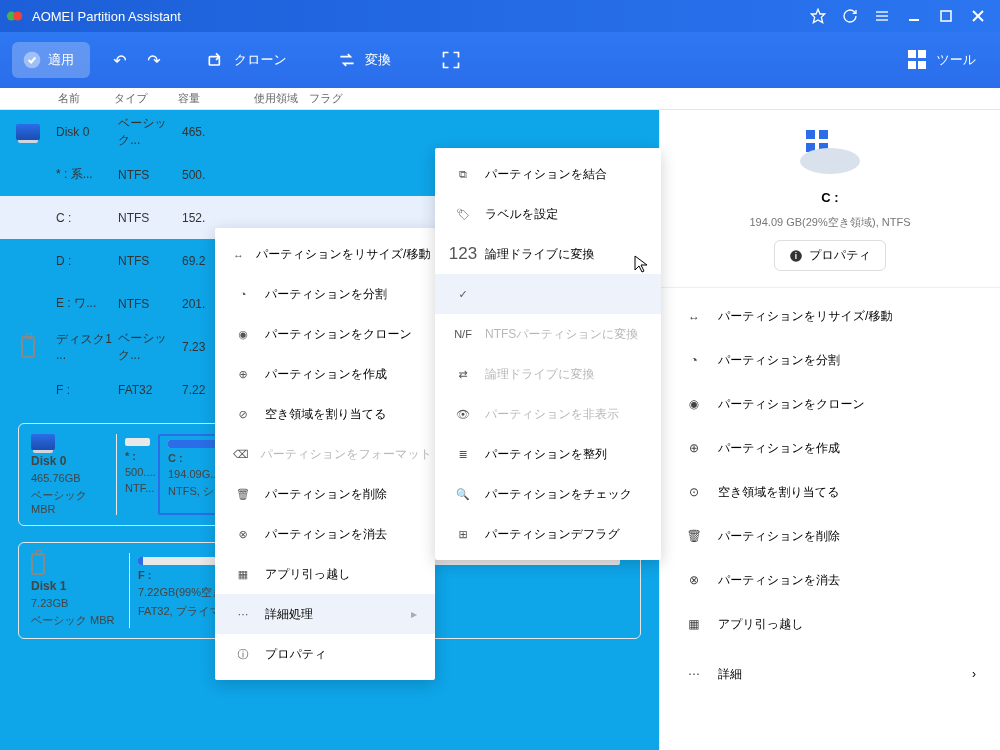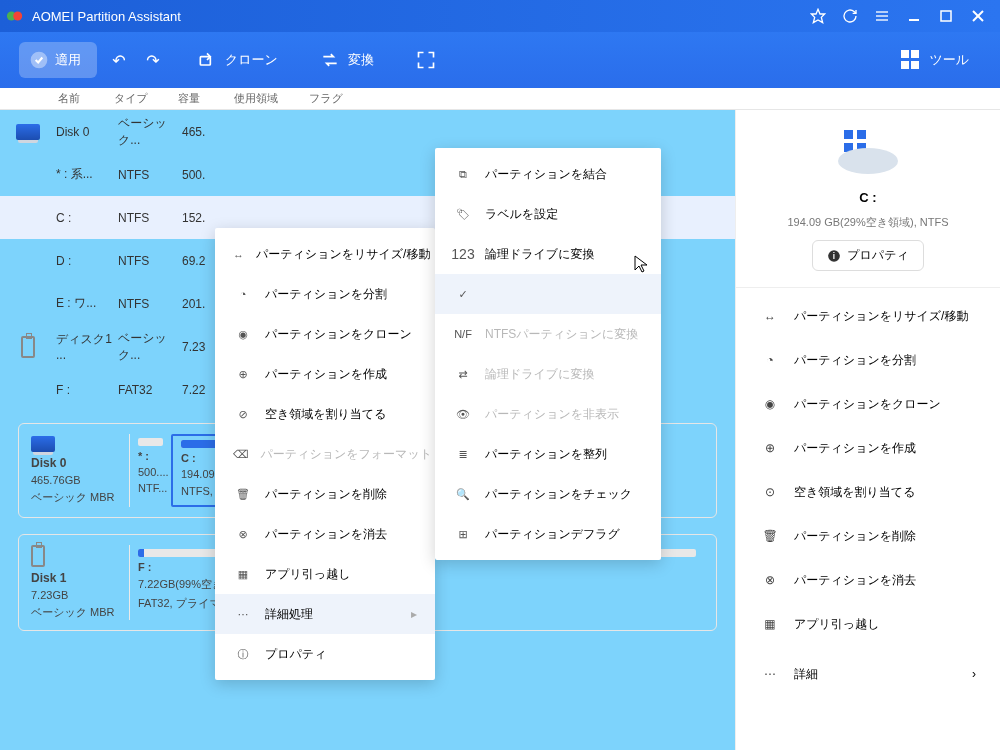--- a/index.html
+++ b/index.html
@@ -1,30 +1,30 @@
 <!DOCTYPE html>
 <html><head>
 <meta charset="utf-8">
 <style>
 * { box-sizing: border-box; margin: 0; padding: 0; font-family: "Segoe UI", "Yu Gothic UI", sans-serif; }
 body { width: 1000px; height: 750px; overflow: hidden; background: #f5f5f5; position: relative; }
 .titlebar { height: 32px; background: linear-gradient(to right, #1c5fd8, #2b75f0); color: #fff; display: flex; align-items: center; padding: 0 6px; font-size: 13px; }
 .titlebar .logo { width: 18px; height: 18px; margin-right: 8px; display:flex;align-items:center;justify-content:center;}
 .titlebar .spacer { flex: 1; }
 .titlebar .tbtn { width: 32px; height: 32px; display: flex; align-items: center; justify-content: center; cursor: pointer; }
-.toolbar { height: 56px; background: linear-gradient(to bottom, #2e78f2, #2a6deb); display: flex; align-items: center; padding: 0 19px; color: #fff; font-size: 13px; }
+.toolbar { height: 56px; background: linear-gradient(to bottom, #2e78f2, #2a6deb); display: flex; align-items: center; padding: 0 12px; gap: 8px; color: #fff; font-size: 13px; }
 .apply-btn { background: rgba(255,255,255,0.25); border-radius: 6px; height: 36px; display: flex; align-items: center; padding: 0 16px 0 10px; gap: 6px; }
 .undo-redo { display: flex; gap: 6px; margin-left: 8px; }
 .undo-redo span { width: 28px; height: 28px; display: flex; align-items: center; justify-content: center; font-size:16px;}
 .tool-item { display: flex; align-items: center; gap: 8px; height: 36px; padding: 0 12px; margin-left: 18px; }
 .tool-item svg, .tool-item .ico { width: 20px; height: 20px; }
 .cols-head { height: 22px; background: #fff; border-bottom: 1px solid #e6e6e6; display: flex; font-size: 11px; color: #666; align-items: center; padding-left: 24px; }
 .cols-head div { text-align:center;}
 .main { display: flex; height: calc(750px - 32px - 56px - 22px); }
-.left { width: 736px; background: #7dd3fc; border-right: 1px solid #eee; position: relative; display:flex;flex-direction:column;}
+.left { width: 660px; background: #0ea5e9; border-right: 1px solid #eee; position: relative; display:flex;flex-direction:column;}
 .right { flex: 1; background: #fff; display: flex; flex-direction: column; align-items: center; }
 .table { flex: 0 0 auto; }
 .row { display: flex; align-items: center; height: 43px; font-size: 12px; color:#333;}
 .row.sel { background: #e8f0fe; }
 .row .c-icon { width: 56px; display: flex; justify-content: center; }
 .row .c-name { width: 62px; }
 .row .c-type { width: 64px; }
 .row .c-cap { width: 56px; }
 .disk-cards { padding: 12px 18px; display:flex;flex-direction:column;gap:16px;}
 .card { border: 1px solid #e6e6e6; border-radius: 6px; padding: 10px 12px; display: flex; gap: 10px; font-size: 11px; color:#444;}
@@ -145,21 +145,21 @@
         <span style="background:#fff;width:8px;height:8px"></span>
       </span>
     <span>ツール</span>
   </div>
 </div>
 
 <div class="cols-head">
   <div style="width:90px">名前</div>
   <div style="width:64px;text-align:left">タイプ</div>
   <div style="width:56px;text-align:left">容量</div>
-  <div style="width:64px;text-align:left">使用領域</div>
+  <div style="width:64px;text-align:right">使用領域</div>
   <div style="width:56px;text-align:center">フラグ</div>
 </div>
 
 <div class="main">
 
   <div class="left">
     <div class="table" id="tbl">
         <div class="row">
           <span class="c-icon">
             <div class="disk-icon"></div>
@@ -318,21 +318,21 @@
     <div class="ctx ctx2" id="ctx2">
         <div class="ctx-row">
           <span class="cico" style="font-size:11px">⧉</span>
           <span>パーティションを結合</span>
         </div>
         <div class="ctx-row">
           <span class="cico" style="font-size:11px">🏷</span>
           <span>ラベルを設定</span>
         </div>
         <div class="ctx-row">
-          <span class="cico" style="font-size:14px">123</span>
+          <span class="cico" style="font-size:17px">123</span>
           <span>論理ドライブに変換</span>
         </div>
         <div class="ctx-row hov">
           <span class="cico" style="font-size:11px">✓</span>
         </div>
         <div class="ctx-row dis">
           <span class="cico" style="font-size:11px">N/F</span>
           <span>NTFSパーティションに変換</span>
         </div>
         <div class="ctx-row dis">

